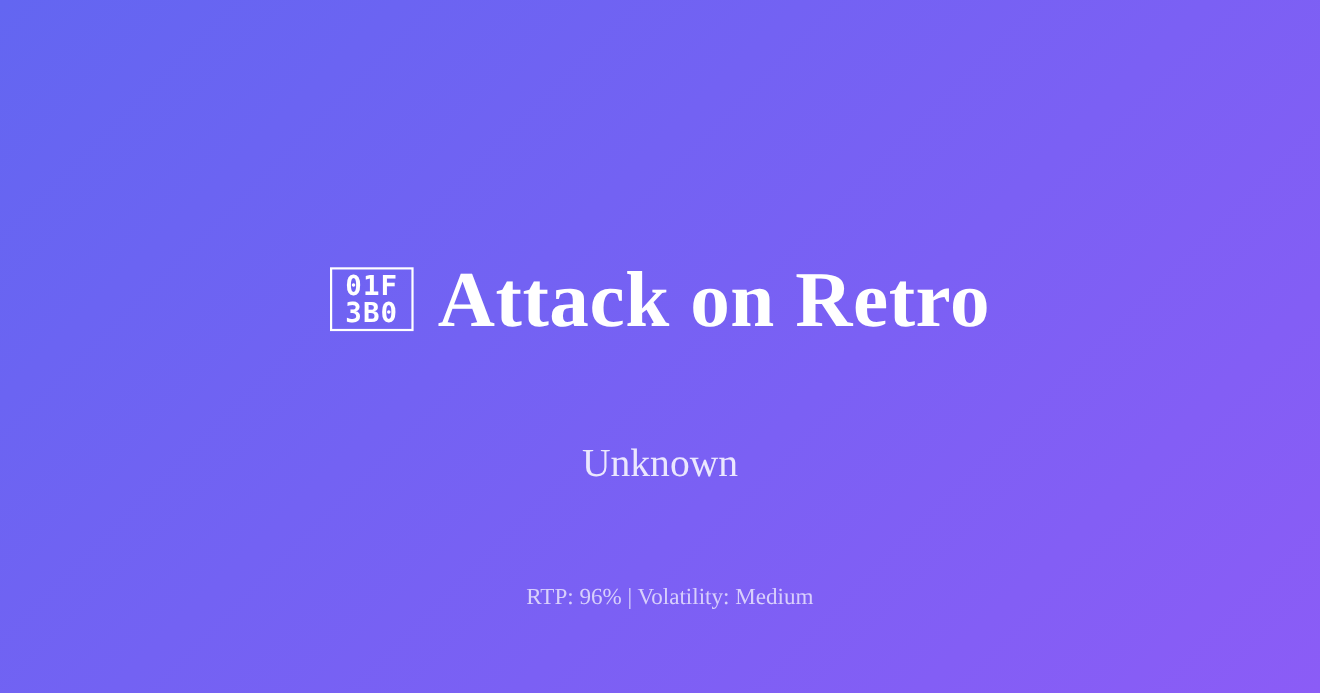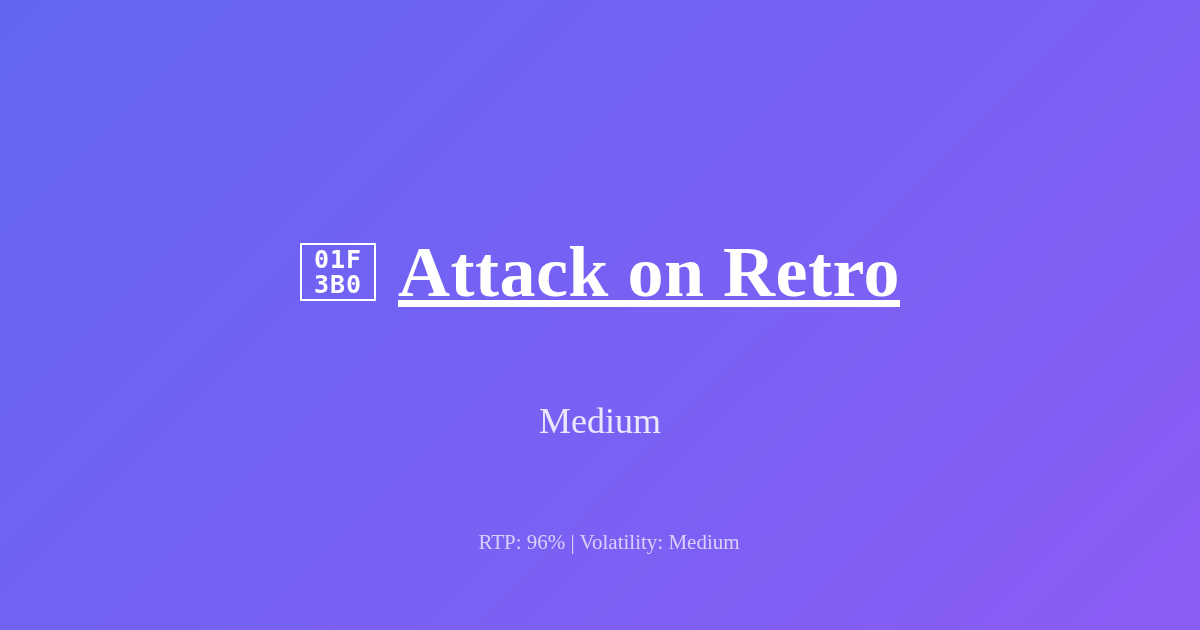--- a/index.html
+++ b/index.html
@@ -39,21 +39,20 @@
   }
 
   .game-title {
     font-family: "Liberation Serif", "DejaVu Serif", serif;
     font-weight: bold;
     font-size: 72px;
     color: #ffffff;
     letter-spacing: 0.5px;
     line-height: 1.05;
     white-space: nowrap;
-    text-decoration: underline;
   }
 
   
   .tofu-glyph {
     display: inline-flex;
     flex-direction: column;
     align-items: center;
     justify-content: center;
     width: 76px;
     height: 58px;
@@ -105,17 +104,17 @@
   <div class="title-row">
 
     <span class="tofu-glyph" aria-hidden="true">
       <span>01F</span>
       <span>3B0</span>
     </span>
 
     <h1 class="game-title">Attack on Retro</h1>
   </div>
 
-  <div class="game-provider">Medium</div>
+  <div class="game-provider">Unknown</div>
 
   <div class="game-meta">RTP: 96% | Volatility: Medium</div>
 
 </div>
 
 </body></html>

